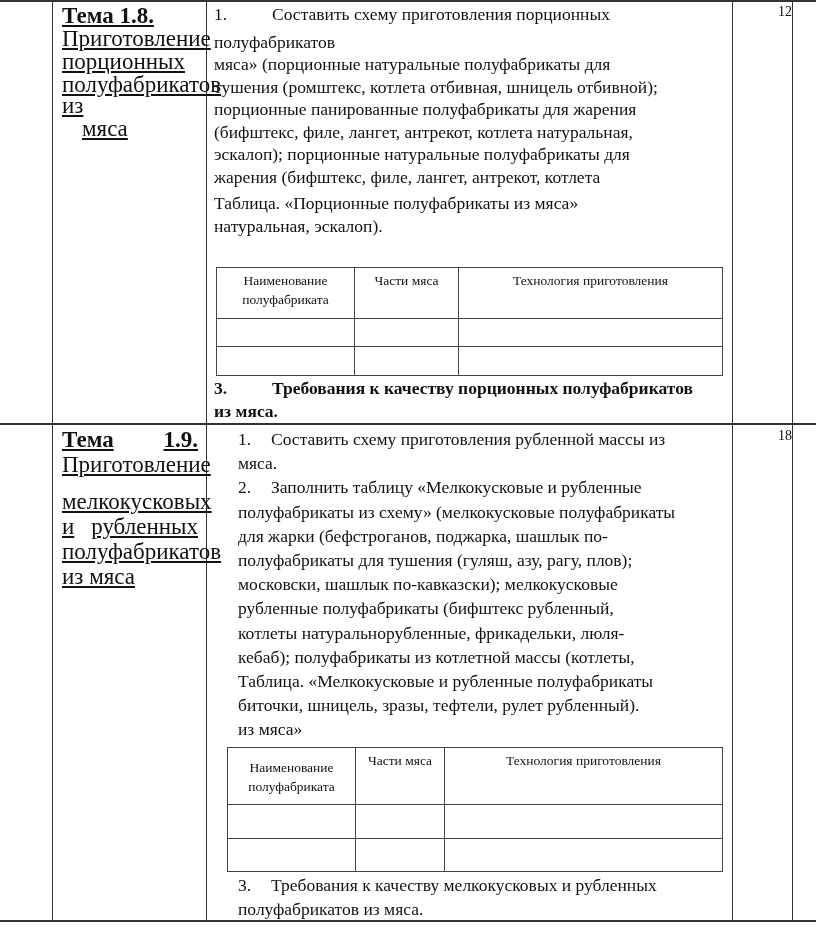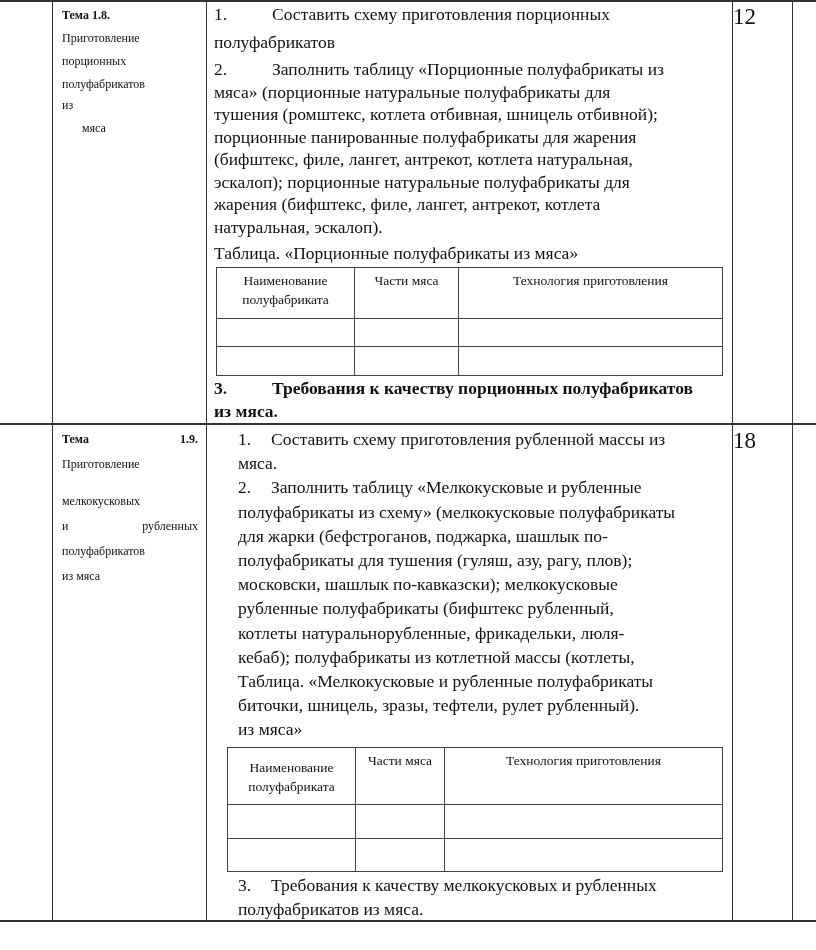--- a/index.html
+++ b/index.html
@@ -5,28 +5,28 @@
   html, body { margin: 0; padding: 0; background: #ffffff; }
   body {
     width: 816px; height: 950px; position: relative; overflow: hidden;
     font-family: "Liberation Serif", "DejaVu Serif", serif;
     color: #111111;
   }
   .vline { position: absolute; top: 0; width: 1px; background: #333; }
   .hline { position: absolute; left: 0; height: 1.5px; background: #333; }
   .cell { position: absolute; }
   .topic {
-    font-size: 12px; line-height: 23px;
+    font-size: 23px; line-height: 23px; text-decoration: underline;
   }
   .topic b { font-weight: bold; }
   .center { text-align: left; }
   .content { font-size: 17.5px; line-height: 22.5px; }
   .p { margin: 0; }
   .num { display: inline-block; }
-  .hours { font-size: 23px; text-align: left; }
+  .hours { font-size: 14px; text-align: right; }
   table.sub {
     position: absolute; border-collapse: collapse;
     font-size: 13.5px; line-height: 19px;
   }
   table.sub td {
     border: 1px solid #444; vertical-align: top; padding: 0;
     text-align: center;
   }
 </style>
 </head>
@@ -47,31 +47,28 @@
   <div>полуфабрикатов</div>
   <div class="center" style="line-height:19px;">из</div>
   <div style="margin-top:2px;margin-left:20px;">мяса</div>
 </div>
 
 <div class="cell content" style="left:214px; top:3px; width:512px;">
   <div class="p">
     <span class="num" style="width:58px;">1.</span><span>Составить схему приготовления порционных</span>
   </div>
   <div class="p" style="margin-top:5px;">полуфабрикатов</div>
-  <div class="p" style="margin-top:5px;">
-    <span class="num" style="width:58px;">2.</span><span>Заполнить таблицу «Порционные полуфабрикаты из</span>
-  </div>
   <div class="p">мяса» (порционные натуральные полуфабрикаты для</div>
   <div class="p">тушения (ромштекс, котлета отбивная, шницель отбивной);</div>
   <div class="p">порционные панированные полуфабрикаты для жарения</div>
   <div class="p">(бифштекс, филе, лангет, антрекот, котлета натуральная,</div>
   <div class="p">эскалоп); порционные натуральные полуфабрикаты для</div>
   <div class="p">жарения (бифштекс, филе, лангет, антрекот, котлета</div>
+  <div class="p" style="margin-top:4px;">Таблица. «Порционные полуфабрикаты из мяса»</div>
   <div class="p">натуральная, эскалоп).</div>
-  <div class="p" style="margin-top:4px;">Таблица. «Порционные полуфабрикаты из мяса»</div>
 </div>
 
 <table class="sub" style="left:216px; top:267px; width:507px;">
   <tbody>
       <tr style="height:51px;">
     <td style="width:137px; padding-top:3px;">Наименование полуфабриката</td>
     <td style="width:103px; padding-top:3px;">Части мяса</td>
     <td style="padding-top:3px;">Технология приготовления</td>
   </tr>
   <tr style="height:28px;">

